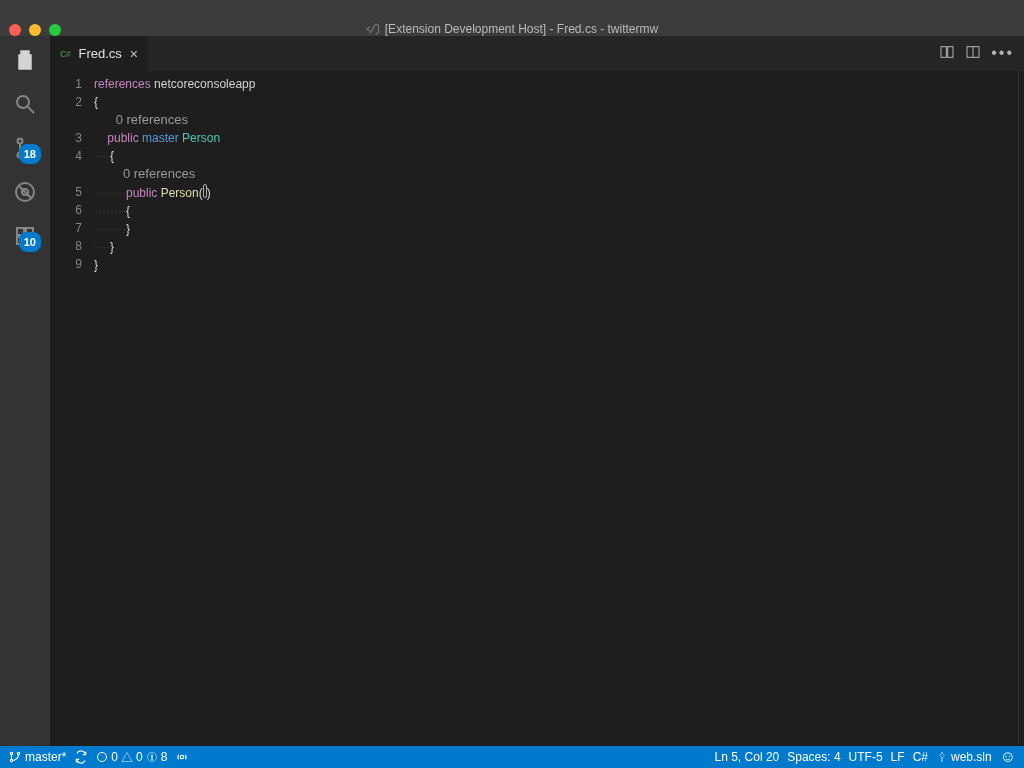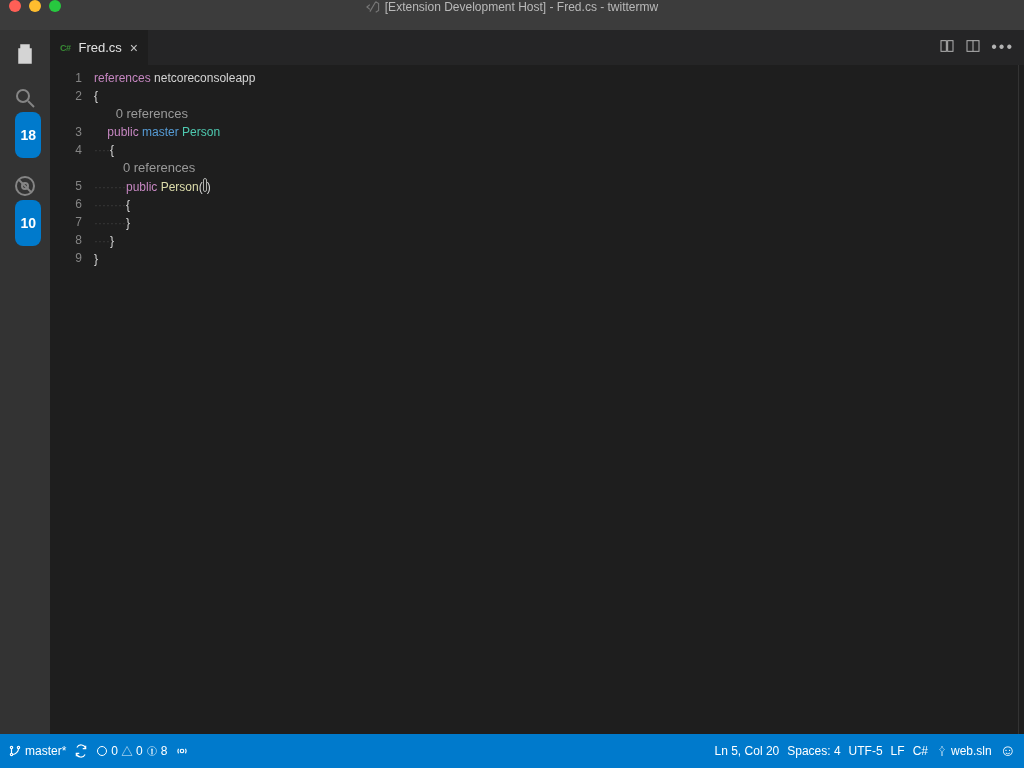--- a/index.html
+++ b/index.html
@@ -1,32 +1,32 @@
 <!DOCTYPE html>
 <html><head>
 <meta charset="utf-8">
 <style>
 * { box-sizing: border-box; margin: 0; padding: 0; font-family: -apple-system, BlinkMacSystemFont, "Segoe UI", sans-serif; }
 body { width: 1024px; height: 768px; overflow: hidden; background: #1e1e1e; display: flex; flex-direction: column; }
 
-.titlebar { height: 30px; background: #3c3c3c; display: flex; align-items: flex-start; position: relative; }
+.titlebar { height: 36px; background: #3c3c3c; display: flex; align-items: flex-end; position: relative; }
 .traffic { display: flex; gap: 8px; padding-left: 9px; }
 .tdot { width: 12px; height: 12px; border-radius: 50%; }
 .tdot.red { background: #ff5f56; }
 .tdot.yellow { background: #ffbd2e; }
 .tdot.green { background: #27c93f; }
 .title-center { position: absolute; left: 50%; transform: translateX(-50%); color: #b9b9b9; font-size: 12px; display: flex; align-items: center; gap: 5px; }
 .title-center svg { opacity: .75; }
 
 .main { flex: 1; display: flex; min-height: 0; }
 
 .activitybar { width: 50px; background: #333333; display: flex; flex-direction: column; align-items: center; padding-top: 10px; gap: 16px; }
 .aicon { width: 28px; height: 28px; position: relative; display:flex; align-items:center; justify-content:center; }
 .aicon svg { stroke: #858585; fill: none; }
-.badge { position: absolute; bottom: -2px; right: -2px; background: #007acc; color:#fff; border-radius: 8px; font-size: 14px; padding: 15px 5px; font-weight:600;margin-top:19px; }
+.badge { position: absolute; bottom: -2px; right: -2px; background: #007acc; color:#fff; border-radius: 8px; font-size: 11px; padding: 4px 5px; font-weight:600;margin-top:19px; }
 
 .editorarea { flex: 1; display: flex; flex-direction: column; background: #1e1e1e; min-width:0; }
 .tabs { height: 35px; background: #252526; display: flex; align-items: center; justify-content: space-between; }
 .tabs-left { display:flex; height:100%; }
 .tab { height: 100%; background: #1e1e1e; display: flex; align-items: center; gap:8px; padding: 0 10px; color: #e1e1e1; font-size: 13px; }
 .tab .langbadge { font-size:9px; color:#388a34; background:none; font-weight:700; letter-spacing:-0.5px; }
 .tab .close { color:#c5c5c5; font-size:14px; line-height:1; }
 .tabs-right { display:flex; gap:10px; padding-right:10px; }
 .tabs-right svg { stroke:#b3b3b3; }
 .moredots { color:#b3b3b3; font-size:16px; letter-spacing:2px; }
@@ -36,21 +36,21 @@
 .codelines { padding-top:4px; color:#d4d4d4; white-space:pre; }
 .kw-pink { color:#c586c0; }
 .kw-blue { color:#569cd6; }
 .typegreen { color:#4ec9b0; }
 .ident { color:#dcdcaa; }
 .codelens { color:#999999; font-size:13px; }
 .indent-dots { color:#404040; }
 .minimap-scroll { width:6px; background:#1e1e1e; border-left:1px solid #333; }
 .cursorbeam { display:inline-block; border:1px solid #aeafad; border-radius:2px; padding:0 1px; height:14px; position:relative; top:1px; }
 
-.statusbar { height: 34px; background: #007acc; color:#fff; display:flex; align-items:center; justify-content:space-between; font-size:12px; padding:0 8px; }
+.statusbar { height: 22px; background: #007acc; color:#fff; display:flex; align-items:center; justify-content:space-between; font-size:12px; padding:0 8px; }
 .statusbar .sl, .statusbar .sr { display:flex; align-items:center; gap:8px; }
 .sitem { display:flex; align-items:center; gap:3px; }
 .sitem svg { stroke:#fff; fill:none; }
 .sm { font-size:16px; }
 </style>
 </head>
 <body>
 
 <div class="titlebar">
   <div class="traffic">

